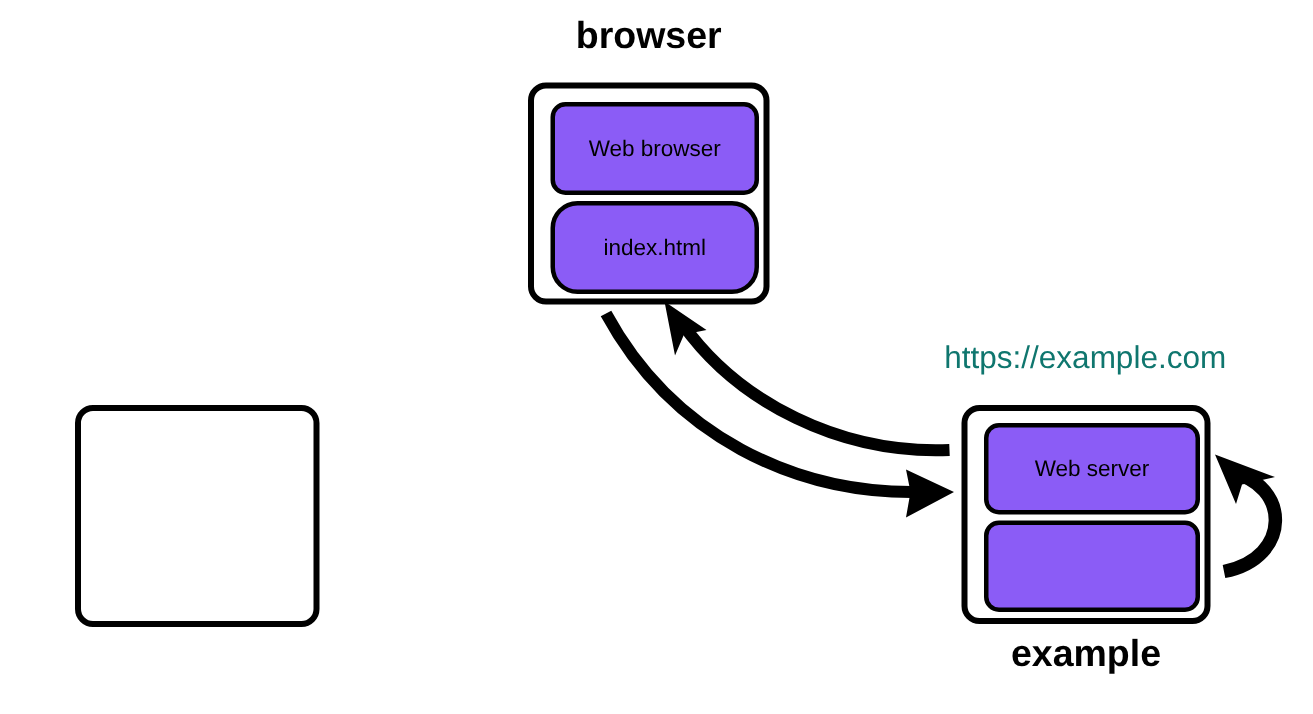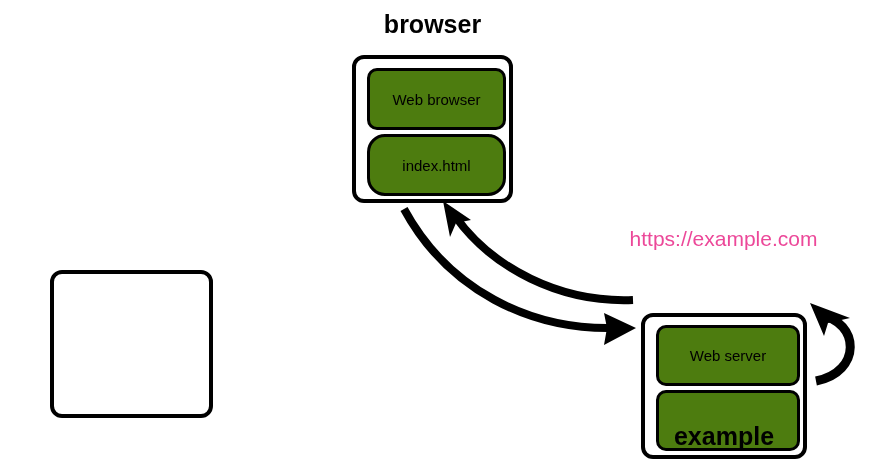--- a/index.html
+++ b/index.html
@@ -22,38 +22,38 @@
     font-size: 25px;
     color: #000000;
     text-align: center;
     white-space: nowrap;
     line-height: 1;
   }
   .url-label {
     position: absolute;
     font-weight: normal;
     font-size: 21px;
-    color: #ec4899;
+    color: #0f766e;
     text-align: center;
     white-space: nowrap;
     line-height: 1;
   }
   .outer-box {
     position: absolute;
     box-sizing: border-box;
     border: 4px solid #000000;
     border-radius: 12px;
     background: #ffffff;
   }
   .inner-box {
     position: absolute;
     box-sizing: border-box;
     border: 3px solid #000000;
     border-radius: 10px;
-    background: #4d7c0f;
+    background: #8b5cf6;
     display: flex;
     align-items: center;
     justify-content: center;
   }
   .inner-text {
     font-size: 15px;
     color: #000000;
     white-space: nowrap;
     line-height: 1;
   }
@@ -69,21 +69,21 @@
   
   #visitor-label   { left: 352px; top: 12px;  width: 161px; }
   #visitor-box     { left: 352px; top: 55px;  width: 161px; height: 148px; }
   #visitor-inner-1 { left: 11px;  top: 9px;   width: 139px; height: 62px; }
   #visitor-inner-2 { left: 11px;  top: 75px;  width: 139px; height: 62px; border-radius: 18px; }
 
   #my-box          { left: 50px;  top: 270px; width: 163px; height: 148px; }
   #my-label        { left: 50px;  top: 427px; width: 163px; }
 
   #hosting-url     { left: 621px; top: 228px; width: 205px; }
-  #hosting-box     { left: 641px; top: 270px; width: 166px; height: 146px; margin-top: 43px; }
+  #hosting-box     { left: 641px; top: 270px; width: 166px; height: 146px; }
   #hosting-inner-1 { left: 11px;  top: 8px;   width: 144px; height: 61px; }
   #hosting-inner-2 { left: 11px;  top: 73px;  width: 144px; height: 61px; }
   #hosting-label   { left: 641px; top: 424px; width: 166px; }
 </style>
 </head>
 <body>
 
 <div id="canvas">
 
   <div class="node-label" id="visitor-label">browser</div>

